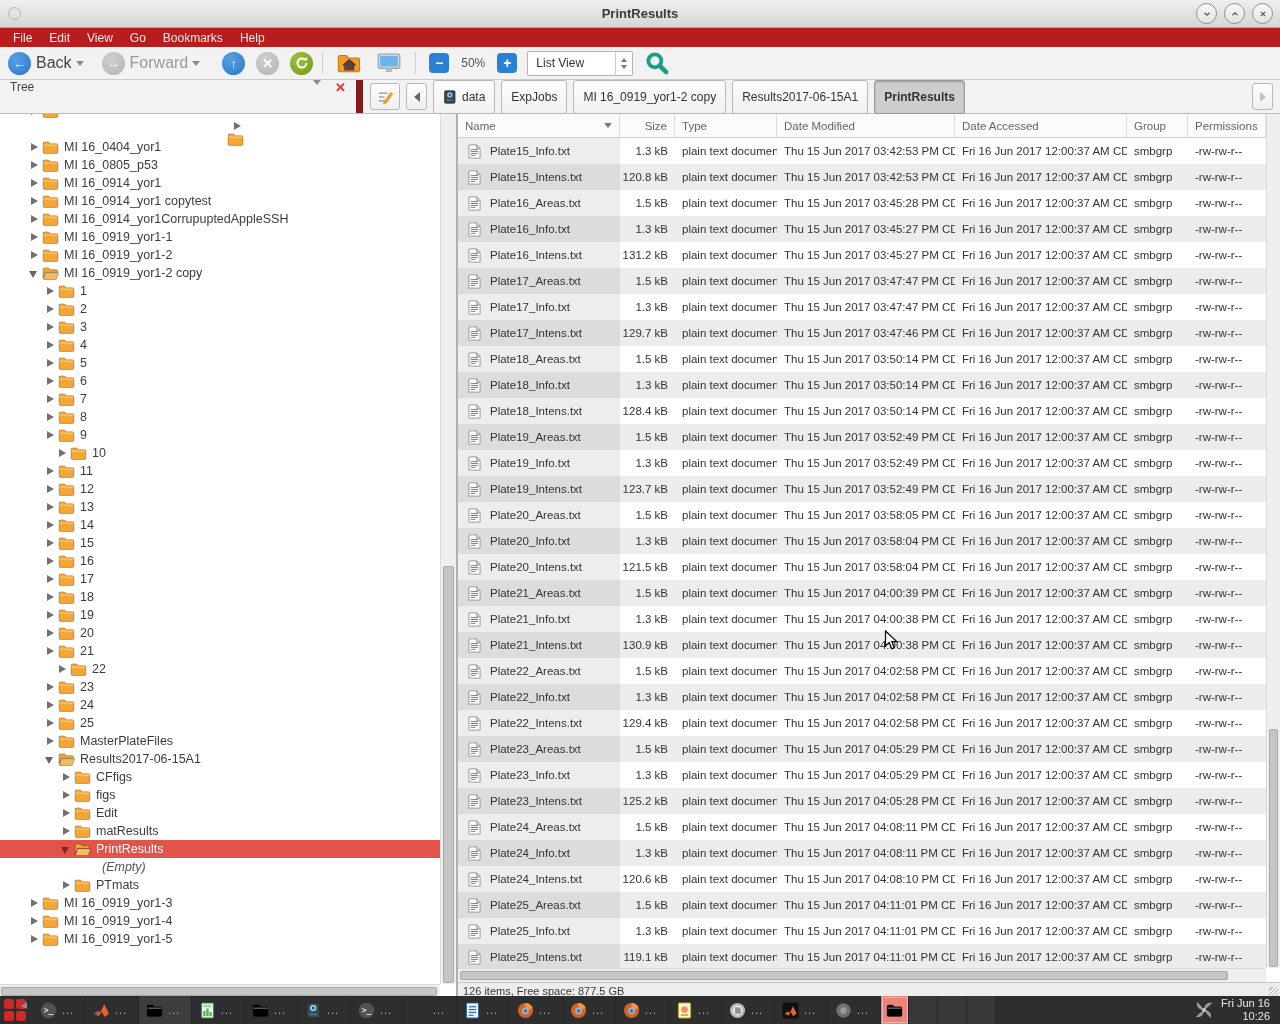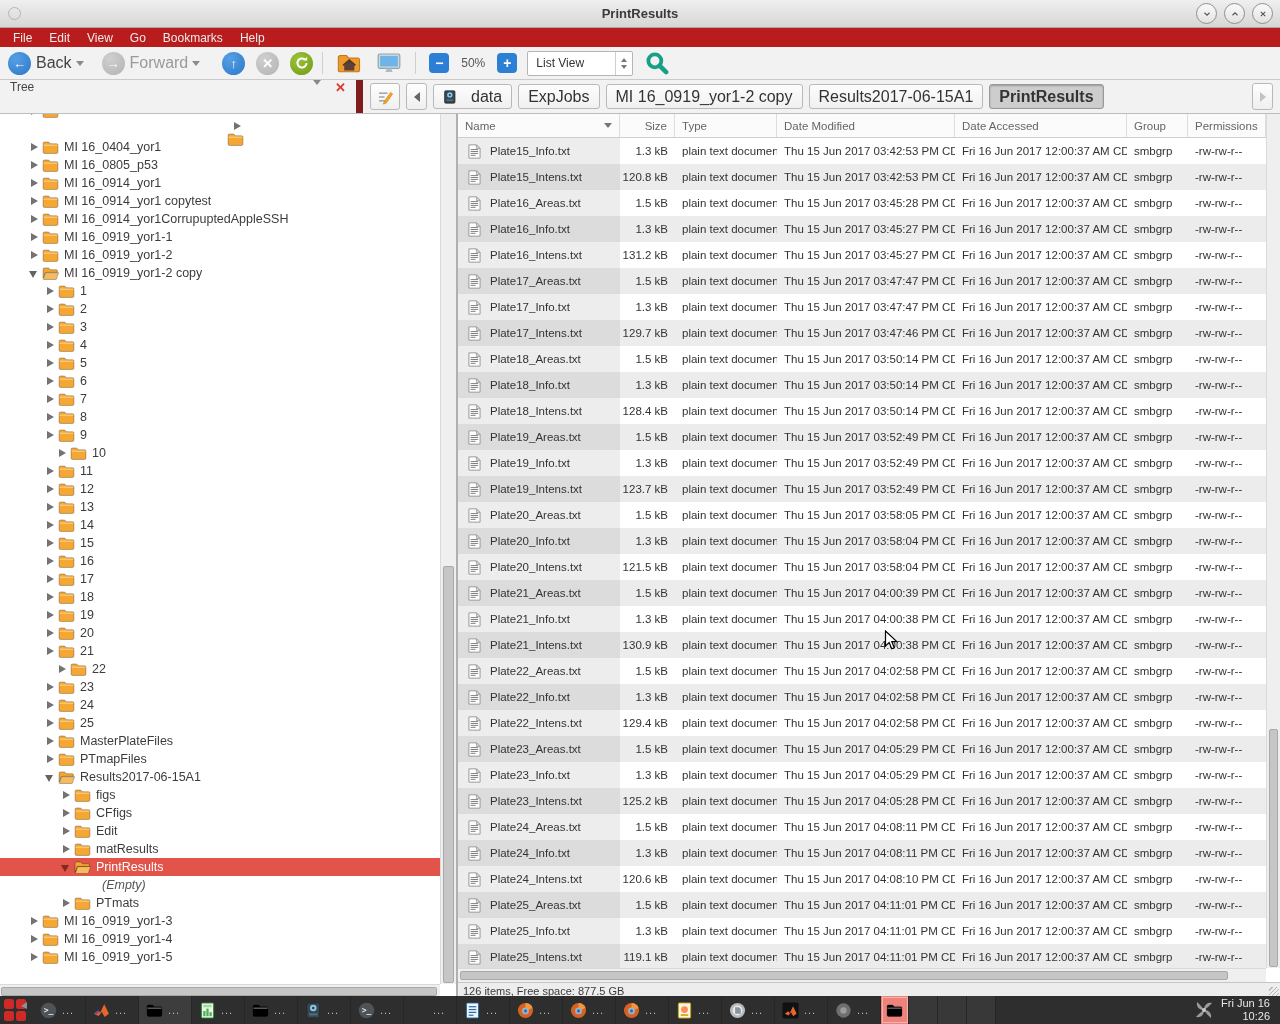--- a/index.html
+++ b/index.html
@@ -45,22 +45,22 @@
   .tree-head-label{font-size:12px;color:#444;}
   .tree-head .sp{flex:1;}
   .tree-close{color:#e0352b;font-size:13px;font-weight:bold;margin-left:14px;}
   .crumbbar{flex:1;display:flex;align-items:center;gap:6px;padding:0 7px;}
   .iconbtn{height:25px;background:linear-gradient(#fefefe,#efefef);border:1px solid #b9b9b9;border-radius:3px;
            display:flex;align-items:center;justify-content:center;}
   .editloc{width:28px;}
   .navarrow{width:19px;}
   .tri-l{width:0;height:0;border-top:5px solid transparent;border-bottom:5px solid transparent;border-right:6px solid #666;}
   .tri-r{width:0;height:0;border-top:5px solid transparent;border-bottom:5px solid transparent;border-left:6px solid #c2c2c2;}
-  .crumb{height:25px;padding:0 9px;background:linear-gradient(#fdfdfd,#f0f0f0);border:1px solid #b9b9b9;border-radius:3px;
-         font-size:16px;color:#333;display:flex;align-items:center;gap:14px;font-family:"Liberation Sans",sans-serif;}
+  .crumb{height:34px;padding:0 9px;background:linear-gradient(#fdfdfd,#f0f0f0);border:1px solid #b9b9b9;border-radius:3px;
+         font-size:12px;color:#333;display:flex;align-items:center;gap:5px;font-family:"Liberation Sans",sans-serif;}
   .crumb.active{background:#cdcdcd;border-color:#999;font-weight:bold;box-shadow:inset 0 1px 2px rgba(0,0,0,.25);}
   .crumb-ico{width:14px;height:14px;}
   .crumbbar .sp{flex:1;}
   
   .main{display:flex;height:884px;}
   .tree-panel{width:458px;flex:none;position:relative;border-right:2px solid #b0b0b0;box-sizing:border-box;background:#fff;}
   .tree-scroll{position:absolute;left:0;top:0;right:16px;bottom:14px;overflow:hidden;}
   .tree-row{height:18px;display:flex;align-items:center;font-size:12.5px;color:#3c3c3c;white-space:nowrap;}
   .tree-row.partial{margin-top:-12px;}
   .tree-row.selected{background:#e25349;color:#fff;}
@@ -622,46 +622,39 @@
             <span class="tree-label">25</span>
           </div>
           <div class="tree-row" style="padding-left: 44px;">
             <span class="exp c"></span>
             <svg class="tree-ico">
               <use href="#sym-folder"></use>
             </svg>
             <span class="tree-label">MasterPlateFiles</span>
           </div>
           <div class="tree-row" style="padding-left: 44px;">
-            <span class="exp c"></span>
-            <svg class="tree-ico">
-              <use href="#sym-folder"></use>
-            </svg>
-            <span class="tree-label">PTmapFiles</span>
-          </div>
-          <div class="tree-row" style="padding-left: 44px;">
             <span class="exp e"></span>
             <svg class="tree-ico">
               <use href="#sym-folder-open"></use>
             </svg>
             <span class="tree-label">Results2017-06-15A1</span>
           </div>
           <div class="tree-row" style="padding-left: 60px;">
             <span class="exp c"></span>
             <svg class="tree-ico">
               <use href="#sym-folder"></use>
             </svg>
+            <span class="tree-label">CFfigs</span>
+          </div>
+          <div class="tree-row" style="padding-left: 60px;">
+            <span class="exp c"></span>
+            <svg class="tree-ico">
+              <use href="#sym-folder"></use>
+            </svg>
             <span class="tree-label">figs</span>
-          </div>
-          <div class="tree-row" style="padding-left: 60px;">
-            <span class="exp c"></span>
-            <svg class="tree-ico">
-              <use href="#sym-folder"></use>
-            </svg>
-            <span class="tree-label">CFfigs</span>
           </div>
           <div class="tree-row" style="padding-left: 60px;">
             <span class="exp c"></span>
             <svg class="tree-ico">
               <use href="#sym-folder"></use>
             </svg>
             <span class="tree-label">Edit</span>
           </div>
           <div class="tree-row" style="padding-left: 60px;">
             <span class="exp c"></span>

